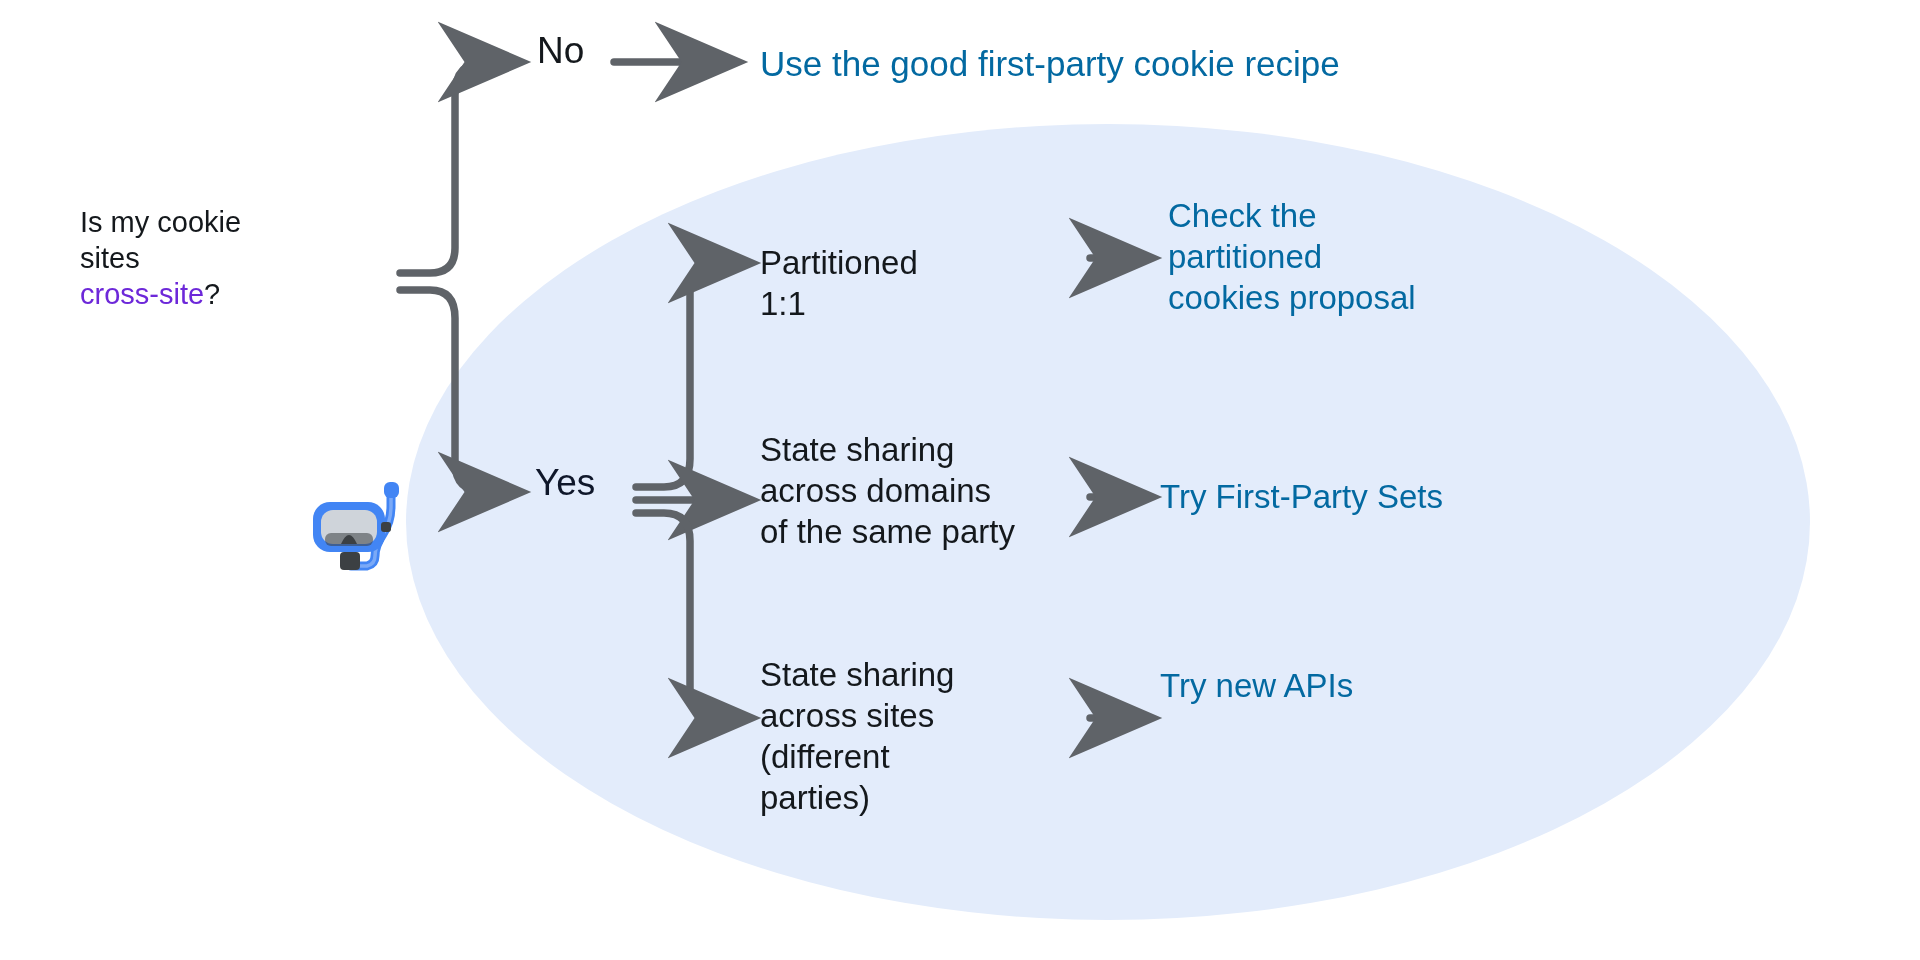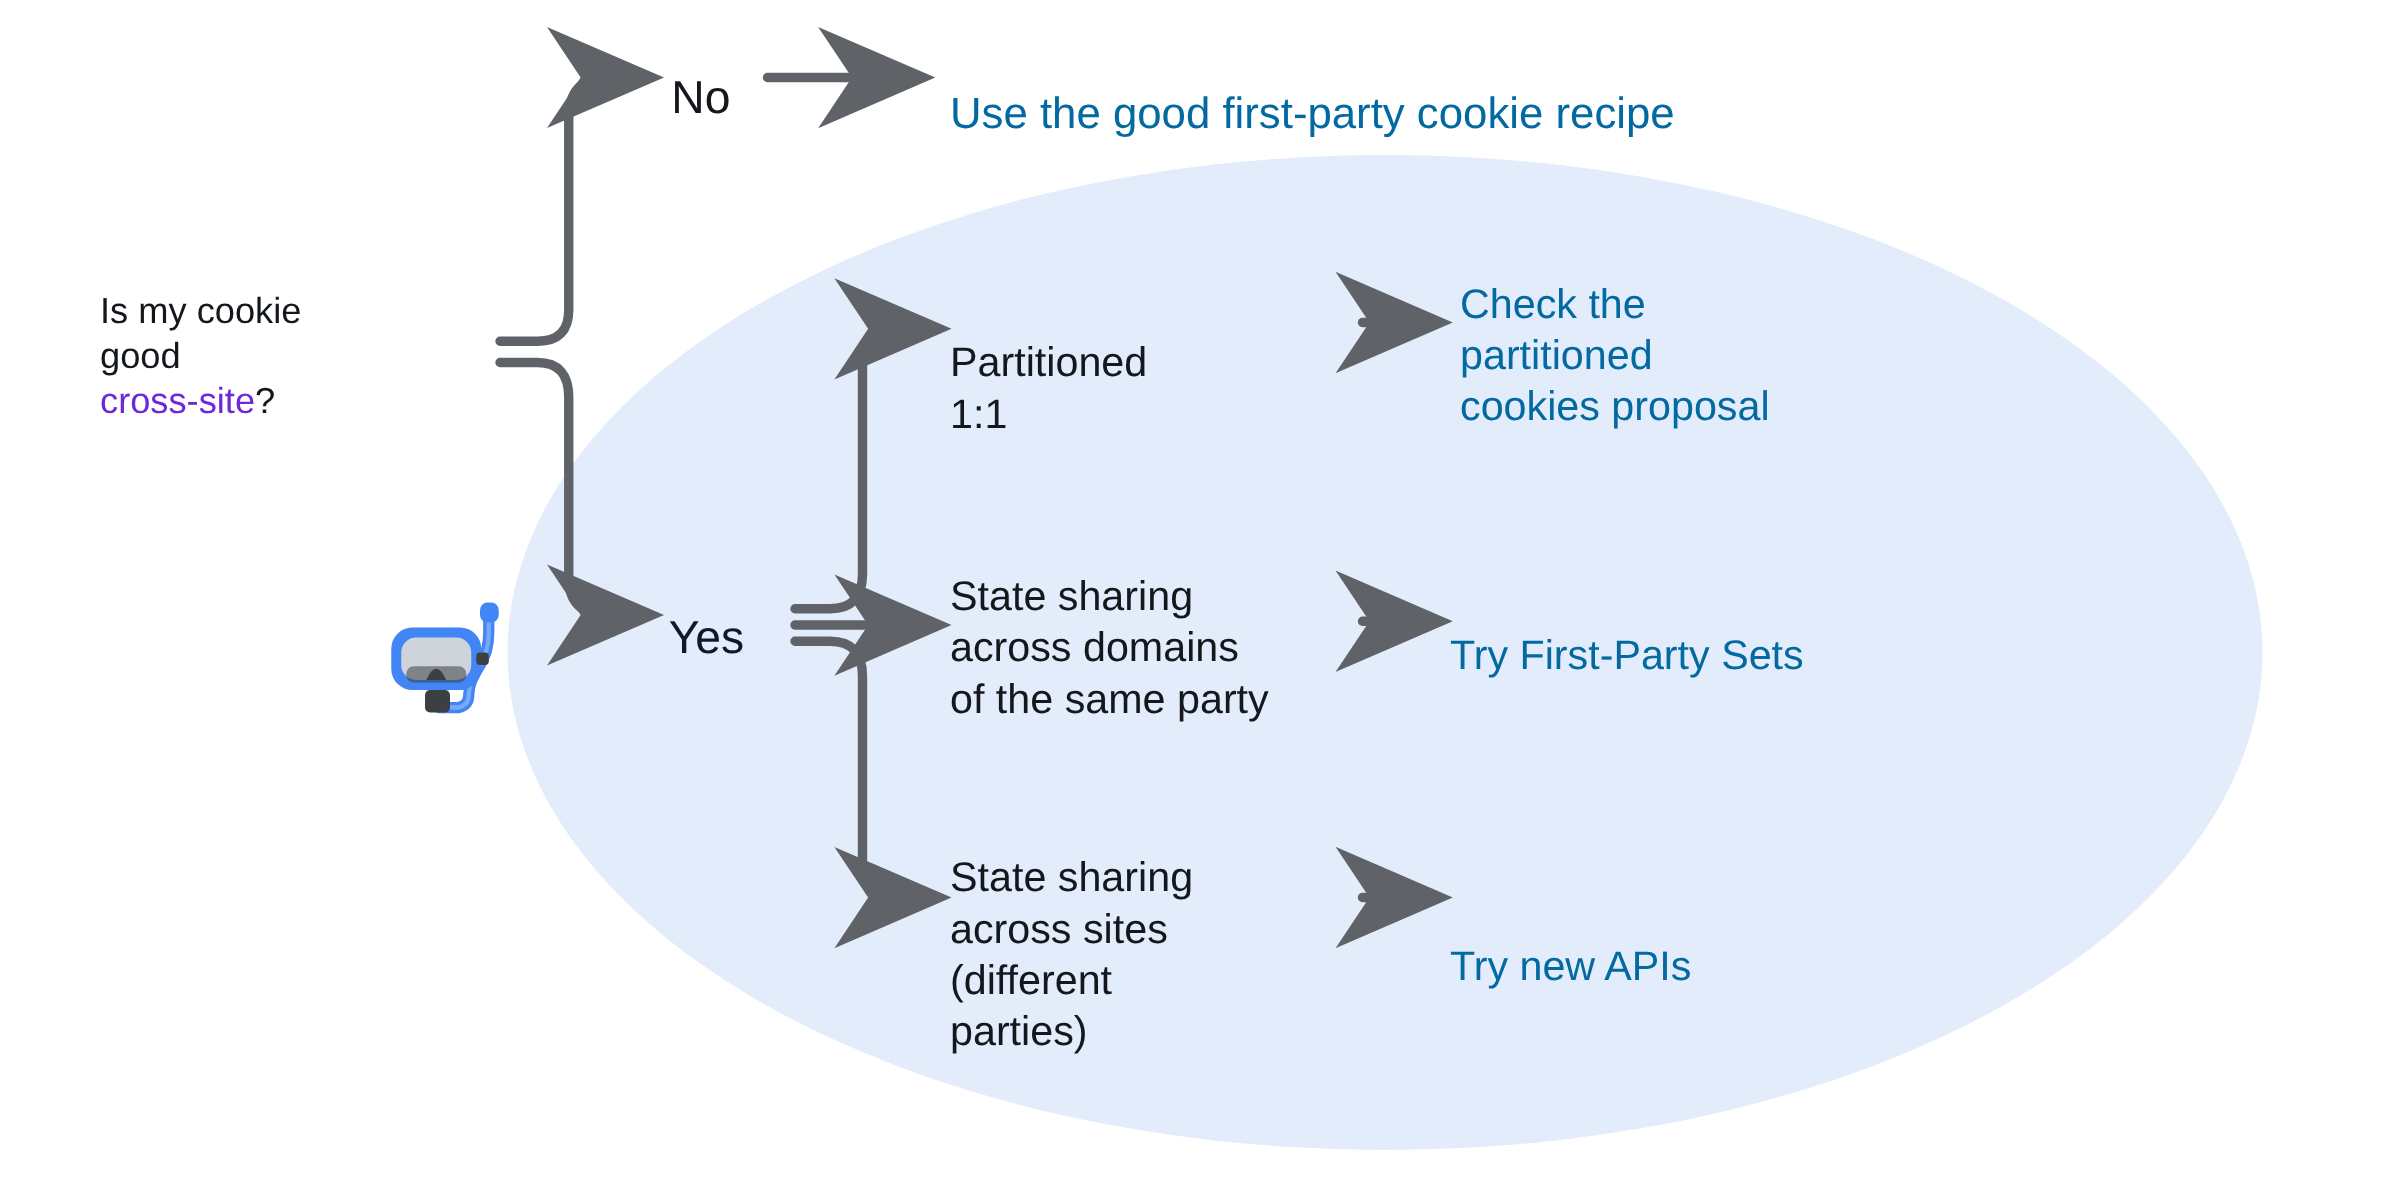--- a/index.html
+++ b/index.html
@@ -24,21 +24,20 @@
   }
   #bg-svg { z-index: 1; }
   #lines-svg { z-index: 2; }
 
   .node {
     position: absolute;
     z-index: 3;
     font-family: "Liberation Sans", sans-serif;
     line-height: 1.24;
     white-space: pre-line;
-    margin-top: 27px;
   }
 
   .q-text {
     left: 80px;
     top: 205px;
     width: 290px;
     font-size: 29px;
     font-weight: 400;
     color: #14181c;
   }
@@ -76,21 +75,21 @@
     width: 400px;
   }
   .l0 {
     left: 760px;
     top: 42px;
     font-size: 35px;
     width: 800px;
   }
   .l1 { left: 1168px; top: 196px; width: 360px; }
   .l2 { left: 1160px; top: 477px; width: 430px; }
-  .l3 { left: 1160px; top: 726px; width: 360px; }
+  .l3 { left: 1160px; top: 666px; width: 360px; }
 
   .mask-icon {
     position: absolute;
     left: 305px;
     top: 470px;
     width: 110px;
     height: 110px;
     z-index: 4;
   }
 </style>
@@ -120,21 +119,21 @@
       <path d="M636,487 L664,487 Q690,487 690,459 L690,290 Q690,263 716,263 L735,263" marker-end="url(#ah)"></path>
       <path d="M636,500 L735,500" marker-end="url(#ah)"></path>
       <path d="M636,513 L664,513 Q690,513 690,541 L690,690 Q690,718 716,718 L735,718" marker-end="url(#ah)"></path>
 
       <path d="M1090,258 L1136,258" marker-end="url(#ah)"></path>
       <path d="M1090,497 L1136,497" marker-end="url(#ah)"></path>
       <path d="M1090,718 L1136,718" marker-end="url(#ah)"></path>
     </g>
   </svg>
 
-  <div class="node q-text"><span>Is my cookie</span><br><span>good </span><br><span class="hl">cross-site</span><span>?</span></div>
+  <div class="node q-text"><span>Is my cookie</span><br><span>sites </span><br><span class="hl">cross-site</span><span>?</span></div>
 
   <div class="node label-no">No</div>
 
   <div class="node link-text l0">Use the good first-party cookie recipe</div>
 
   <svg class="mask-icon" viewBox="0 0 110 110">
 
     <path d="M86,22 L86,36 Q86,52 78,64 Q70,76 70,86 Q70,94 62,96 L46,96" fill="none" stroke="#4285f4" stroke-width="9" stroke-linecap="round"></path>
     <path d="M86,22 L86,36 Q86,52 78,64 Q70,76 70,86 Q70,94 62,96 L46,96" fill="none" stroke="#7aa9f7" stroke-width="3.5" stroke-linecap="round"></path>
 

